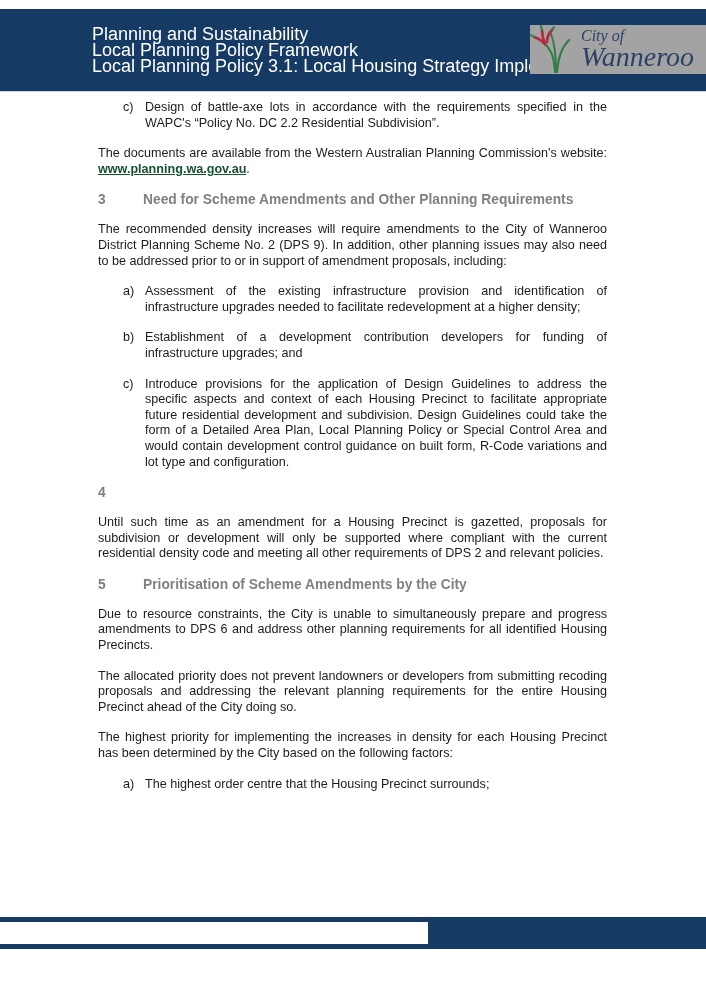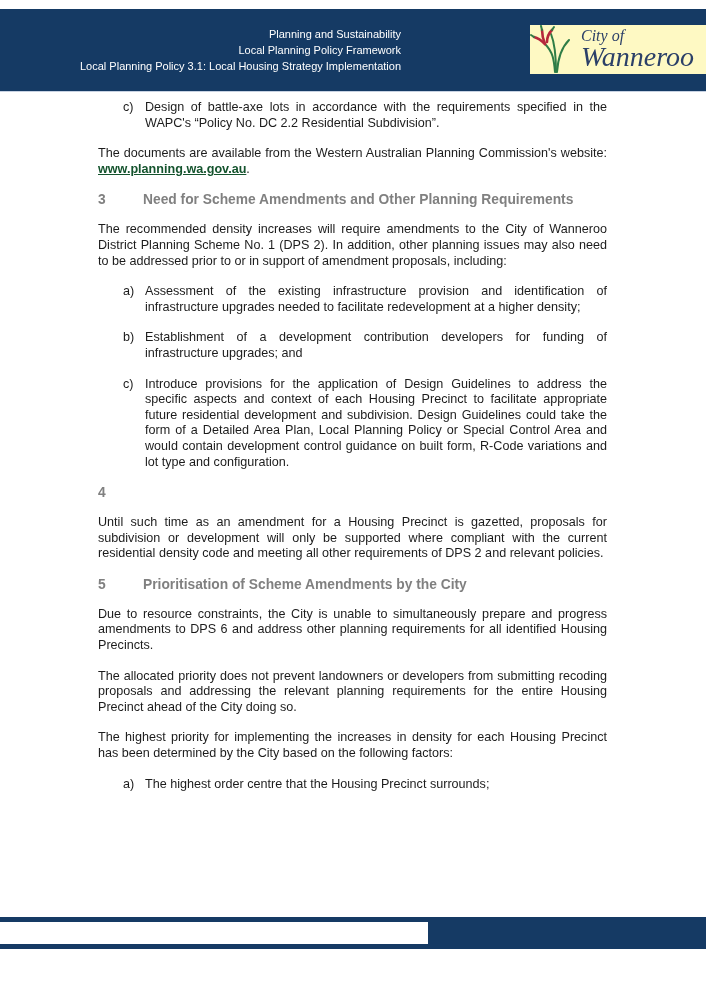--- a/index.html
+++ b/index.html
@@ -2,24 +2,24 @@
 <html><head>
 <meta charset="utf-8">
 <style>
   html,body{margin:0;padding:0;background:#fff;}
   .page{position:relative;width:706px;height:1005px;background:#ffffff;
         font-family:"Liberation Sans",sans-serif;overflow:hidden;}
 
   
   .header-band{position:absolute;left:0;top:9px;width:706px;height:82px;
                background:#153a64;border-bottom:1px solid #c7d2e2;}
-  .header-text{position:absolute;left:80px;top:17px;color:#ffffff;
-               font-size:11px;line-height:16px;text-align:right;}
+  .header-text{position:absolute;left:92px;top:17px;color:#ffffff;
+               font-size:18px;line-height:16px;}
   .logo{position:absolute;left:530px;top:16px;width:176px;height:49px;
-        background:#fef9c3;overflow:hidden;display:flex;align-items:flex-start;}
+        background:#a3a3a3;overflow:hidden;display:flex;align-items:flex-start;}
   .logo-text{margin-left:3px;color:#2c4068;font-family:"Liberation Serif",serif;
              font-style:italic;white-space:nowrap;}
   .logo-city{font-size:16px;line-height:16px;margin-top:3px;}
   .logo-wanneroo{font-size:28px;line-height:26px;margin-top:0;}
 
   
   .content{position:absolute;left:98px;top:100px;width:509px;color:#1c1c1c;
            font-size:12.6px;line-height:15.6px;}
   .para{margin:0 0 15px;text-align:justify;}
   .list-item{display:flex;margin:0 0 15px;}
@@ -74,21 +74,21 @@
       <span class="list-letter">c)</span>
       <span class="list-text">Design of battle-axe lots in accordance with the requirements specified in the WAPC's “Policy No. DC 2.2 Residential Subdivision”.</span>
     </div>
 
     <p class="para"><span>The documents are available from the Western Australian Planning Commission's website: </span><a class="link">www.planning.wa.gov.au</a><span>.</span></p>
 
     <div class="heading">
       <span class="heading-number">3</span>
       <span>Need for Scheme Amendments and Other Planning Requirements</span>
     </div>
-    <p class="para">The recommended density increases will require amendments to the City of Wanneroo District Planning Scheme No. 1 (DPS 2). In addition, other planning issues may also need to be addressed prior to or in support of amendment proposals, including:</p>
+    <p class="para">The recommended density increases will require amendments to the City of Wanneroo District Planning Scheme No. 2 (DPS 9). In addition, other planning issues may also need to be addressed prior to or in support of amendment proposals, including:</p>
     <div class="list-item">
       <span class="list-letter">a)</span>
       <span class="list-text">Assessment of the existing infrastructure provision and identification of infrastructure upgrades needed to facilitate redevelopment at a higher density;</span>
     </div>
     <div class="list-item">
       <span class="list-letter">b)</span>
       <span class="list-text">Establishment of a development contribution developers for funding of infrastructure upgrades; and</span>
     </div>
     <div class="list-item">
       <span class="list-letter">c)</span>

